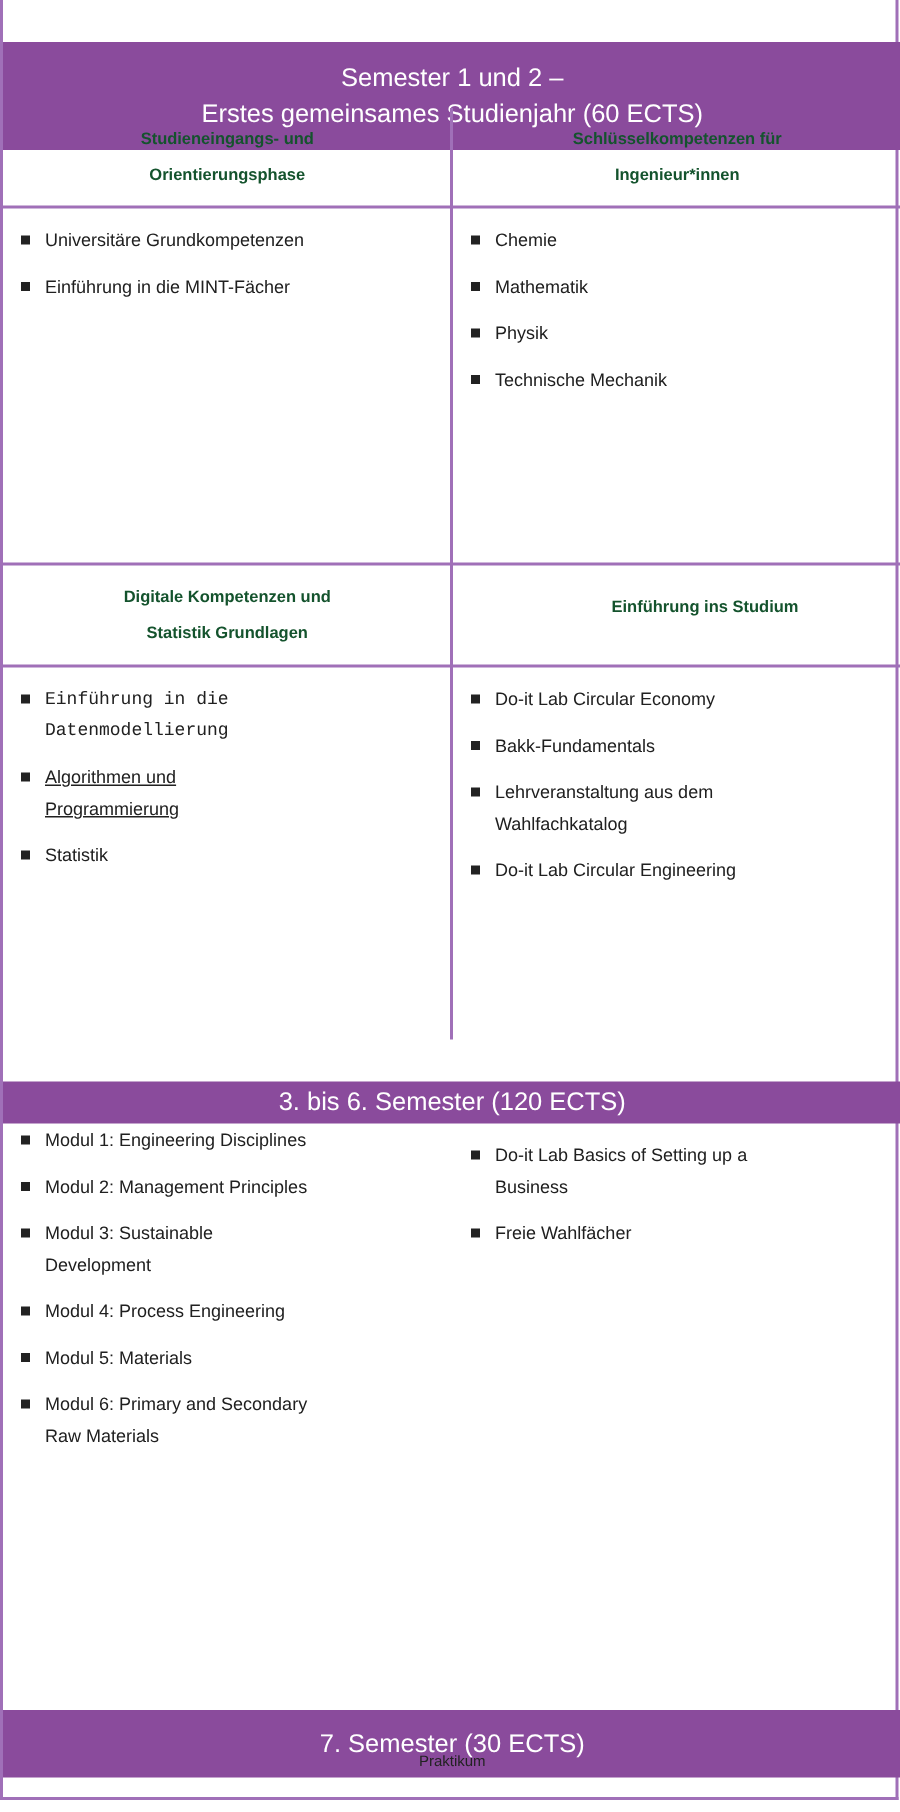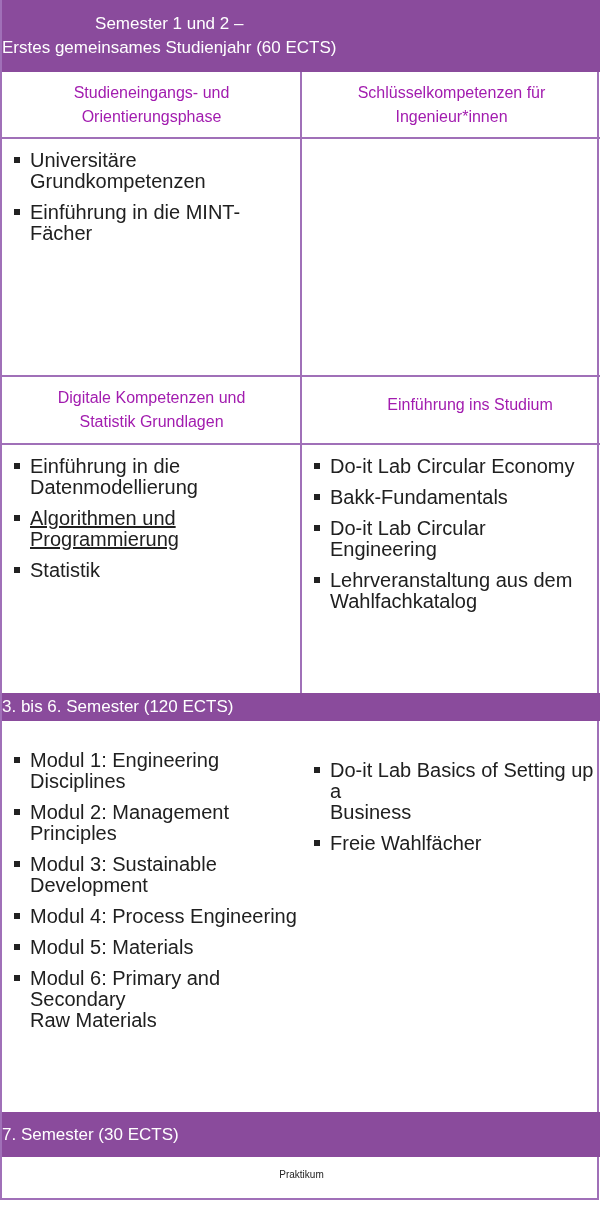--- a/index.html
+++ b/index.html
@@ -5,34 +5,34 @@
   * { box-sizing: border-box; margin: 0; padding: 0; }
   html, body { width: 600px; height: 1208px; background: #ffffff; }
   body { font-family: "Liberation Sans", "DejaVu Sans", sans-serif; color: #1f1f1f; }
   .frame {
     position: absolute; left: 0; top: 0; width: 599px; height: 1200px;
     border: 2px solid #a070b8; border-top: none;
   }
   .bar {
     position: absolute; left: 0; width: 599px;
     background: #8a4b9c; color: #ffffff; text-align: center;
-    display: flex; align-items: center; 
-    font-size: 17px; line-height: 24px;
+    display: flex; align-items: center; justify-content: center;
+    font-size: 17px; line-height: 24px; margin-top: 28px;
   }
   .bar .inner { white-space: pre-line; }
   .vline { position: absolute; width: 2px; background: #a070b8; }
   .hline { position: absolute; height: 2px; background: #a070b8; left: 0; width: 599px; }
   .heading {
     position: absolute; display: flex; align-items: center; justify-content: center;
-    text-align: center; color: #a21caf; font-weight: normal; font-size: 16px; line-height: 24px;
+    text-align: center; color: #14532d; font-weight: bold; font-size: 11px; line-height: 24px;
     white-space: pre-line;
   }
   ul.items { list-style: none; position: absolute; }
   ul.items li {
-    position: relative; padding-left: 16px; font-size: 20px; line-height: 21px;
+    position: relative; padding-left: 16px; font-size: 12px; line-height: 21px;
     margin-bottom: 10px; color: #202020;
   }
   ul.items li .bullet {
     position: absolute; left: 0; top: 7px; width: 6px; height: 6px; background: #222;
   }
   .footer-text {
     position: absolute; left: 0; width: 599px; text-align: center; font-size: 10px; color: #222;
   }
 </style>
 </head>
@@ -48,40 +48,46 @@
   <div class="heading" style="left:0;top:72px;width:299px;height:66px;">Studieneingangs- und
 Orientierungsphase</div>
   <div class="heading" style="left:301px;top:72px;width:297px;height:66px;">Schlüsselkompetenzen für
 Ingenieur*innen</div>
   <div class="hline" style="top:137px;"></div>
 
   <ul class="items" style="left:12px;top:150px;width:280px;">
     <li><span class="bullet"></span><span>Universitäre Grundkompetenzen</span></li>
     <li><span class="bullet"></span><span>Einführung in die MINT-Fächer</span></li>
   </ul>
+  <ul class="items" style="left:312px;top:150px;width:280px;">
+    <li><span class="bullet"></span><span>Chemie</span></li>
+    <li><span class="bullet"></span><span>Mathematik</span></li>
+    <li><span class="bullet"></span><span>Physik</span></li>
+    <li><span class="bullet"></span><span>Technische Mechanik</span></li>
+  </ul>
   <div class="hline" style="top:375px;"></div>
 
   <div class="heading" style="left:0;top:377px;width:299px;height:66px;">Digitale Kompetenzen und
 Statistik Grundlagen</div>
   <div class="heading" style="left:301px;top:377px;width:297px;height:56px;padding-left:37px;">Einführung ins Studium</div>
   <div class="hline" style="top:443px;"></div>
 
   <ul class="items" style="left:12px;top:456px;width:280px;">
-    <li style="white-space:pre-line;"><span class="bullet"></span><span>Einführung in die
+    <li style="white-space:pre-line;font-family:Liberation Mono, monospace;"><span class="bullet"></span><span>Einführung in die
 Datenmodellierung</span></li>
     <li style="white-space:pre-line;text-decoration:underline;"><span class="bullet"></span><span>Algorithmen und
 Programmierung</span></li>
     <li><span class="bullet"></span><span>Statistik</span></li>
   </ul>
   <ul class="items" style="left:312px;top:456px;width:280px;">
     <li><span class="bullet"></span><span>Do-it Lab Circular Economy</span></li>
     <li><span class="bullet"></span><span>Bakk-Fundamentals</span></li>
-    <li><span class="bullet"></span><span>Do-it Lab Circular Engineering</span></li>
     <li style="white-space:pre-line;"><span class="bullet"></span><span>Lehrveranstaltung aus dem
 Wahlfachkatalog</span></li>
+    <li><span class="bullet"></span><span>Do-it Lab Circular Engineering</span></li>
   </ul>
 
   <div class="vline" style="left:298px;top:72px;height:621px;"></div>
 
   <div class="bar" style="top:693px;height:28px;">
     <span class="inner">3. bis 6. Semester (120 ECTS)</span>
   </div>
 
   <ul class="items" style="left:12px;top:750px;width:290px;">
     <li><span class="bullet"></span><span>Modul 1: Engineering Disciplines</span></li>

